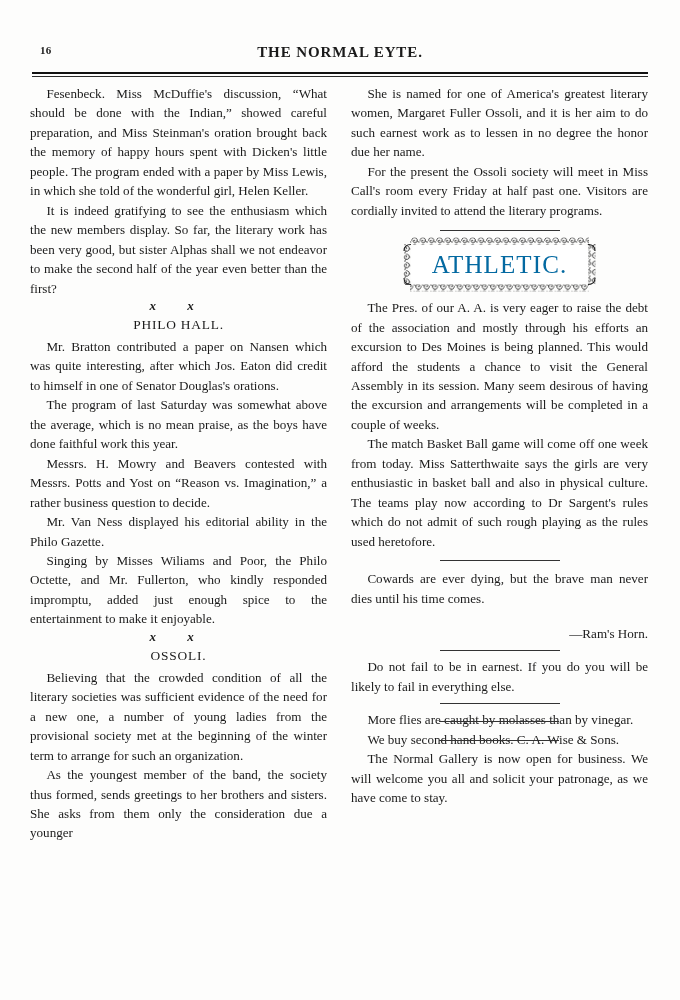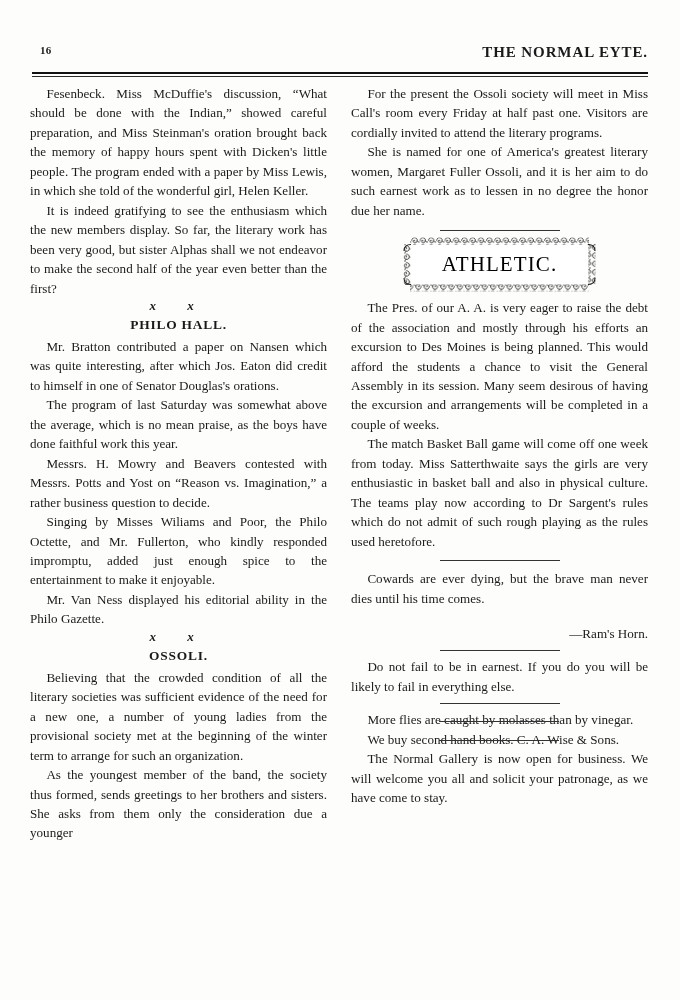--- a/index.html
+++ b/index.html
@@ -38,21 +38,21 @@
     top: 0;
     font-size: 11px;
     font-weight: bold;
     letter-spacing: 0.3px;
   }
   .masthead-title {
     position: absolute;
     left: 0;
     top: 0;
     width: 616px;
-    text-align: right;
+    text-align: center;
     font-size: 15px;
     font-weight: bold;
     letter-spacing: 0.9px;
   }
   .rule-double {
     position: absolute;
     left: 32px;
     top: 72px;
     width: 616px;
   }
@@ -97,21 +97,20 @@
     margin: 0 0 1px 0;
     line-height: 16px;
   }
   .section-head {
     text-align: center;
     text-indent: 0;
     font-size: 13.4px;
     letter-spacing: 0.8px;
     margin: 0 0 2px 0;
     line-height: 20px;
-    font-weight: bold;
   }
 
   
   .divider {
     width: 120px;
     height: 1px;
     background: #333;
     margin: 9px auto 8px auto;
     text-indent: 0;
   }
@@ -150,24 +149,24 @@
     position: absolute;
     inset: 0;
   }
   .banner-label {
     position: absolute;
     left: 0;
     right: 0;
     top: 50%;
     transform: translateY(-52%);
     text-align: center;
-    font-size: 21px;
+    font-size: 25px;
     letter-spacing: 1.1px;
     font-family: "Liberation Serif", "DejaVu Serif", serif;
-    color: #000000;
+    color: #0369a1;
   }
 
   .attribution {
     text-align: right;
     text-indent: 0;
     margin-top: 16px;
   }
 </style>
 </head>
 <body>
@@ -187,34 +186,34 @@
 
     <p>Fesenbeck. Miss McDuffie's discussion, “What should be done with the Indian,” showed careful preparation, and Miss Steinman's oration brought back the memory of happy hours spent with Dicken's little people. The program ended with a paper by Miss Lewis, in which she told of the wonderful girl, Helen Keller.</p>
     <p>It is indeed gratifying to see the enthusiasm which the new members display. So far, the literary work has been very good, but sister Alphas shall we not endeavor to make the second half of the year even better than the first?</p>
 
     <div class="ornament">x x</div>
     <div class="section-head">PHILO HALL.</div>
 
     <p>Mr. Bratton contributed a paper on Nansen which was quite interesting, after which Jos. Eaton did credit to himself in one of Senator Douglas's orations.</p>
     <p>The program of last Saturday was somewhat above the average, which is no mean praise, as the boys have done faithful work this year.</p>
     <p>Messrs. H. Mowry and Beavers contested with Messrs. Potts and Yost on “Reason vs. Imagination,” a rather business question to decide.</p>
+    <p>Mr. Van Ness displayed his editorial ability in the Philo Gazette.</p>
     <p>Singing by Misses Wiliams and Poor, the Philo Octette, and Mr. Fullerton, who kindly responded impromptu, added just enough spice to the entertainment to make it enjoyable.</p>
-    <p>Mr. Van Ness displayed his editorial ability in the Philo Gazette.</p>
 
     <div class="ornament">x x</div>
     <div class="section-head">OSSOLI.</div>
 
     <p>Believing that the crowded condition of all the literary societies was sufficient evidence of the need for a new one, a number of young ladies from the provisional society met at the beginning of the winter term to arrange for such an organization.</p>
     <p>As the youngest member of the band, the society thus formed, sends greetings to her brothers and sisters. She asks from them only the consideration due a younger</p>
   </div>
 
   <div class="col col-right">
 
+    <p>She is named for one of America's greatest literary women, Margaret Fuller Ossoli, and it is her aim to do such earnest work as to lessen in no degree the honor due her name.</p>
     <p>For the present the Ossoli society will meet in Miss Call's room every Friday at half past one. Visitors are cordially invited to attend the literary programs.</p>
-    <p>She is named for one of America's greatest literary women, Margaret Fuller Ossoli, and it is her aim to do such earnest work as to lessen in no degree the honor due her name.</p>
 
     <div class="banner-rule"></div>
 
     <div class="banner">
       <svg class="banner-frame" viewBox="0 0 193 55" preserveAspectRatio="none">
         <defs>
 
           <g id="curl">
             <path d="M0.6,3.4 C0.6,1.5 2.1,0.4 3.7,0.7 C5.4,1.0 6.2,2.5 5.8,4.0
                      C5.5,5.2 4.4,6.0 3.3,5.8 C2.4,5.6 1.9,4.9 2.0,4.2

